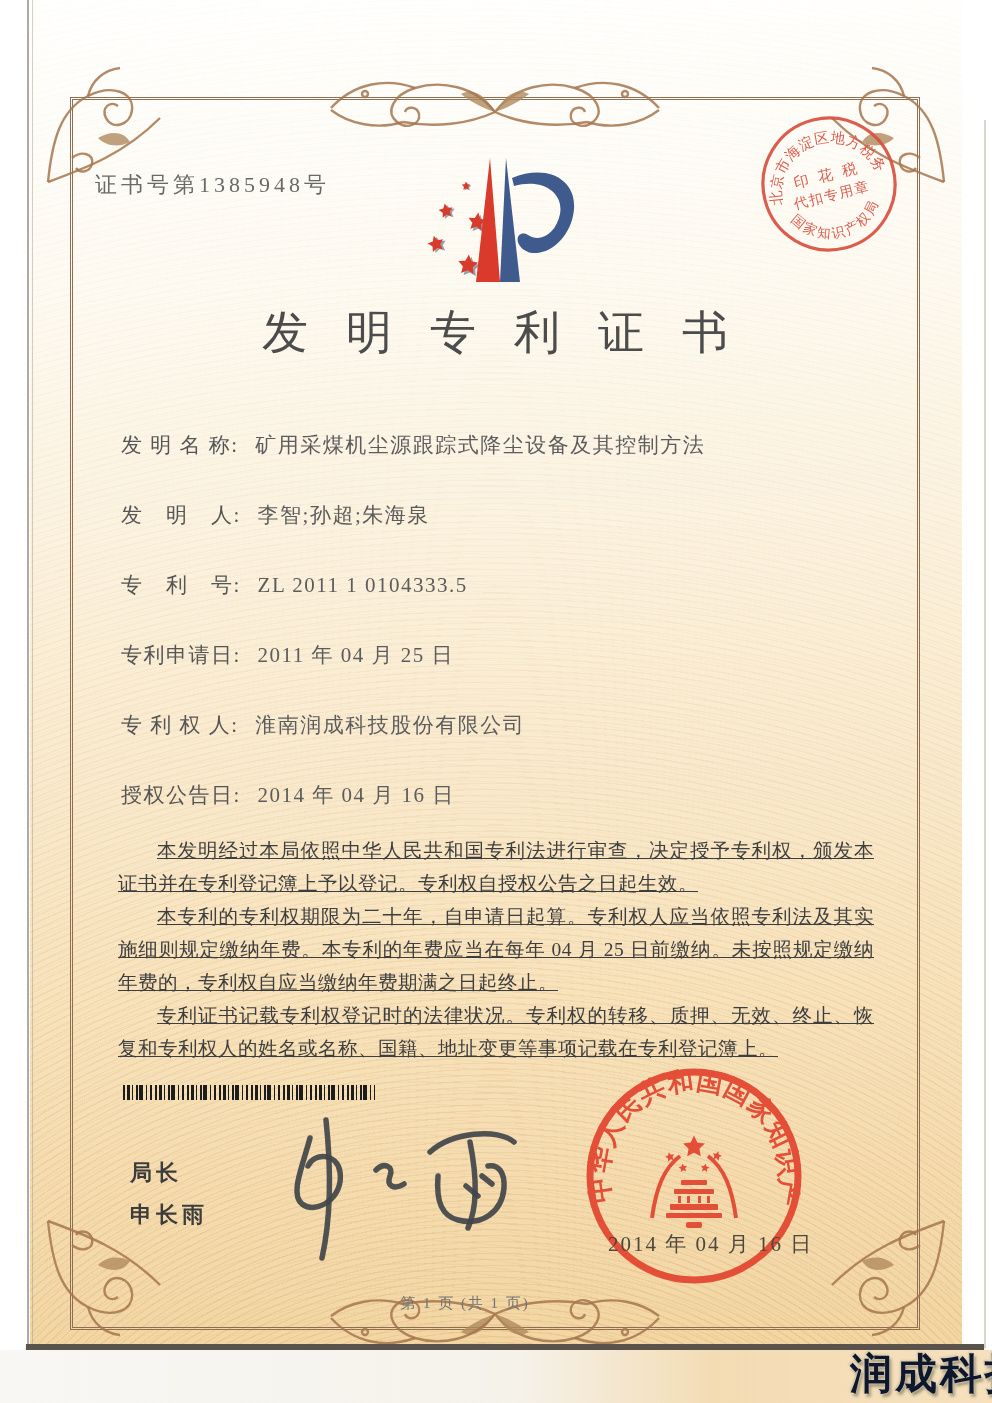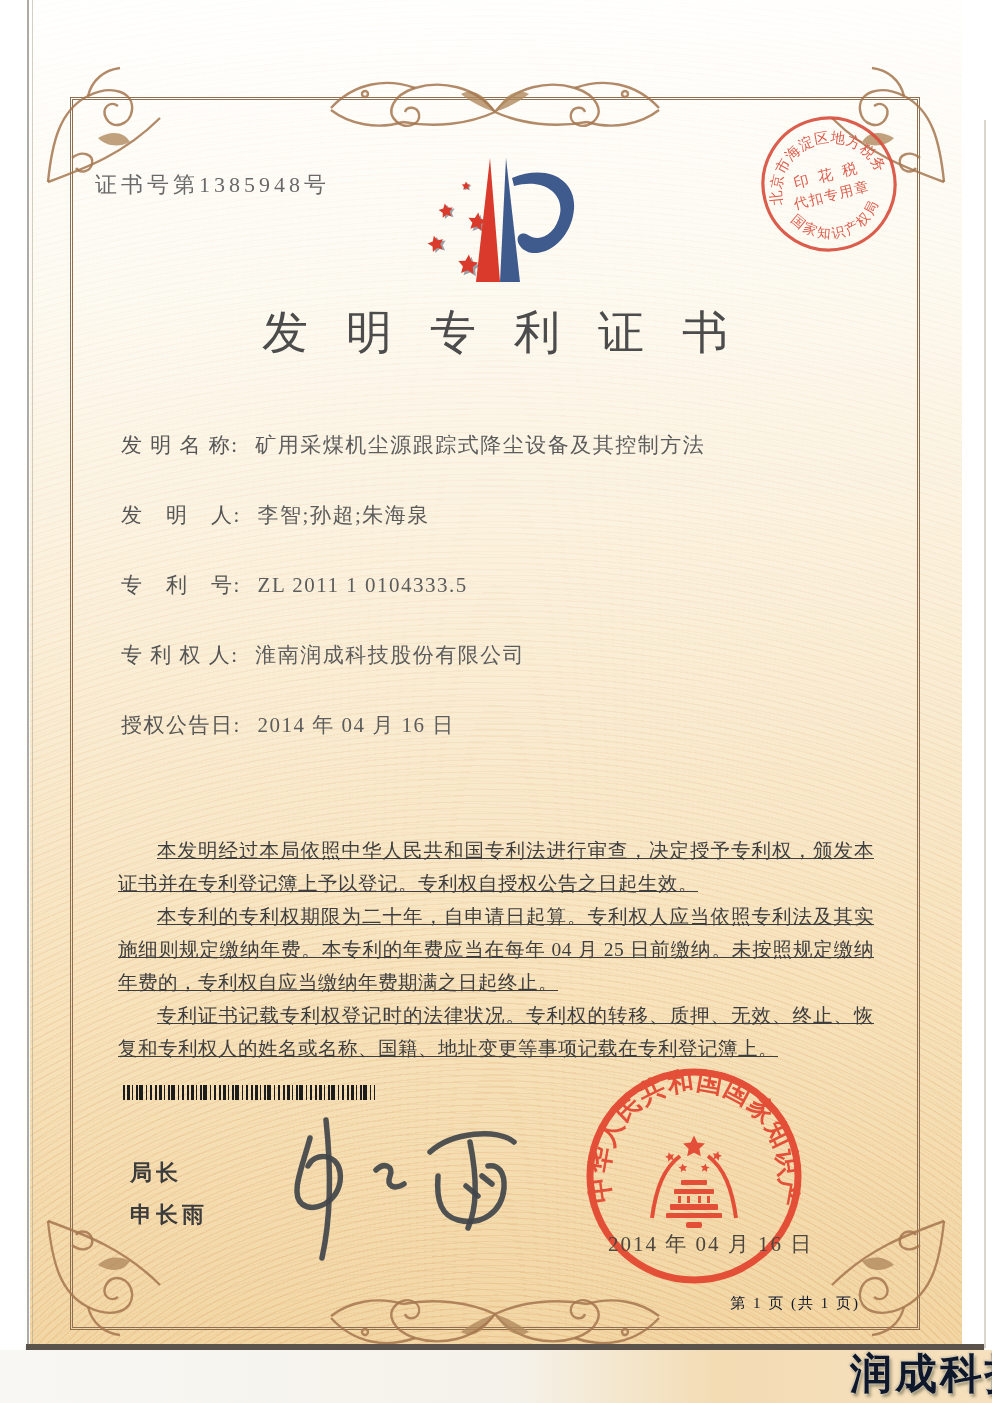--- a/index.html
+++ b/index.html
@@ -53,22 +53,22 @@
           #1c1c1c 23px 24px, rgba(0,0,0,0) 24px 27px,
           #1c1c1c 27px 29px, rgba(0,0,0,0) 29px 32px);}
   .signer-role{position:absolute;left:130px;top:1158px;font-family:"Liberation Sans",sans-serif;
         font-weight:bold;font-size:22px;color:#3c3c3c;letter-spacing:4px;}
   .signer-name{position:absolute;left:130px;top:1200px;font-family:"Liberation Sans",sans-serif;
         font-weight:bold;font-size:22px;color:#3c3c3c;letter-spacing:4px;}
   .signature{position:absolute;left:252px;top:1108px;width:300px;height:155px;}
   .signature path{stroke:#41454a;stroke-width:5.5;stroke-linecap:round;fill:none;opacity:0.92;}
   .seal{position:absolute;left:574px;top:1056px;width:240px;height:240px;opacity:0.93;}
   .seal-date{position:absolute;left:608px;top:1230px;font-size:21px;color:#4d473f;letter-spacing:2px;}
-  .footer{position:absolute;left:70px;top:1294px;width:790px;text-align:right;
-        font-size:15px;color:#0f172a;letter-spacing:2px;}
+  .footer{position:absolute;left:70px;top:1294px;width:790px;text-align:center;
+        font-size:15px;color:#737373;letter-spacing:2px;}
   .watermark{position:absolute;right:6px;top:1346px;font-family:"Liberation Sans",sans-serif;
         font-weight:bold;font-size:42px;letter-spacing:3px;color:#0f172a;
         text-shadow:0 0 2px rgba(255,255,255,0.9), 2px 3px 3px rgba(150,140,110,0.95), -1px -1px 2px rgba(170,160,130,0.7);}
 </style>
 </head>
 <body>
 
 <div class="page">
 
   <div class="paper">
@@ -209,20 +209,24 @@
     </div>
     <div class="field">
       <span class="lbl">发　明　人:</span>
       <span class="val">李智;孙超;朱海泉</span>
     </div>
     <div class="field">
       <span class="lbl">专　利　号:</span>
       <span class="val">ZL 2011 1 0104333.5</span>
     </div>
     <div class="field">
+      <span class="lbl">专利申请日:</span>
+      <span class="val">2011 年 04 月 25 日</span>
+    </div>
+    <div class="field">
       <span class="lbl">专 利 权 人:</span>
       <span class="val">淮南润成科技股份有限公司</span>
     </div>
     <div class="field">
       <span class="lbl">授权公告日:</span>
       <span class="val">2014 年 04 月 16 日</span>
     </div>
   </div>
 
   <div class="body-text">

